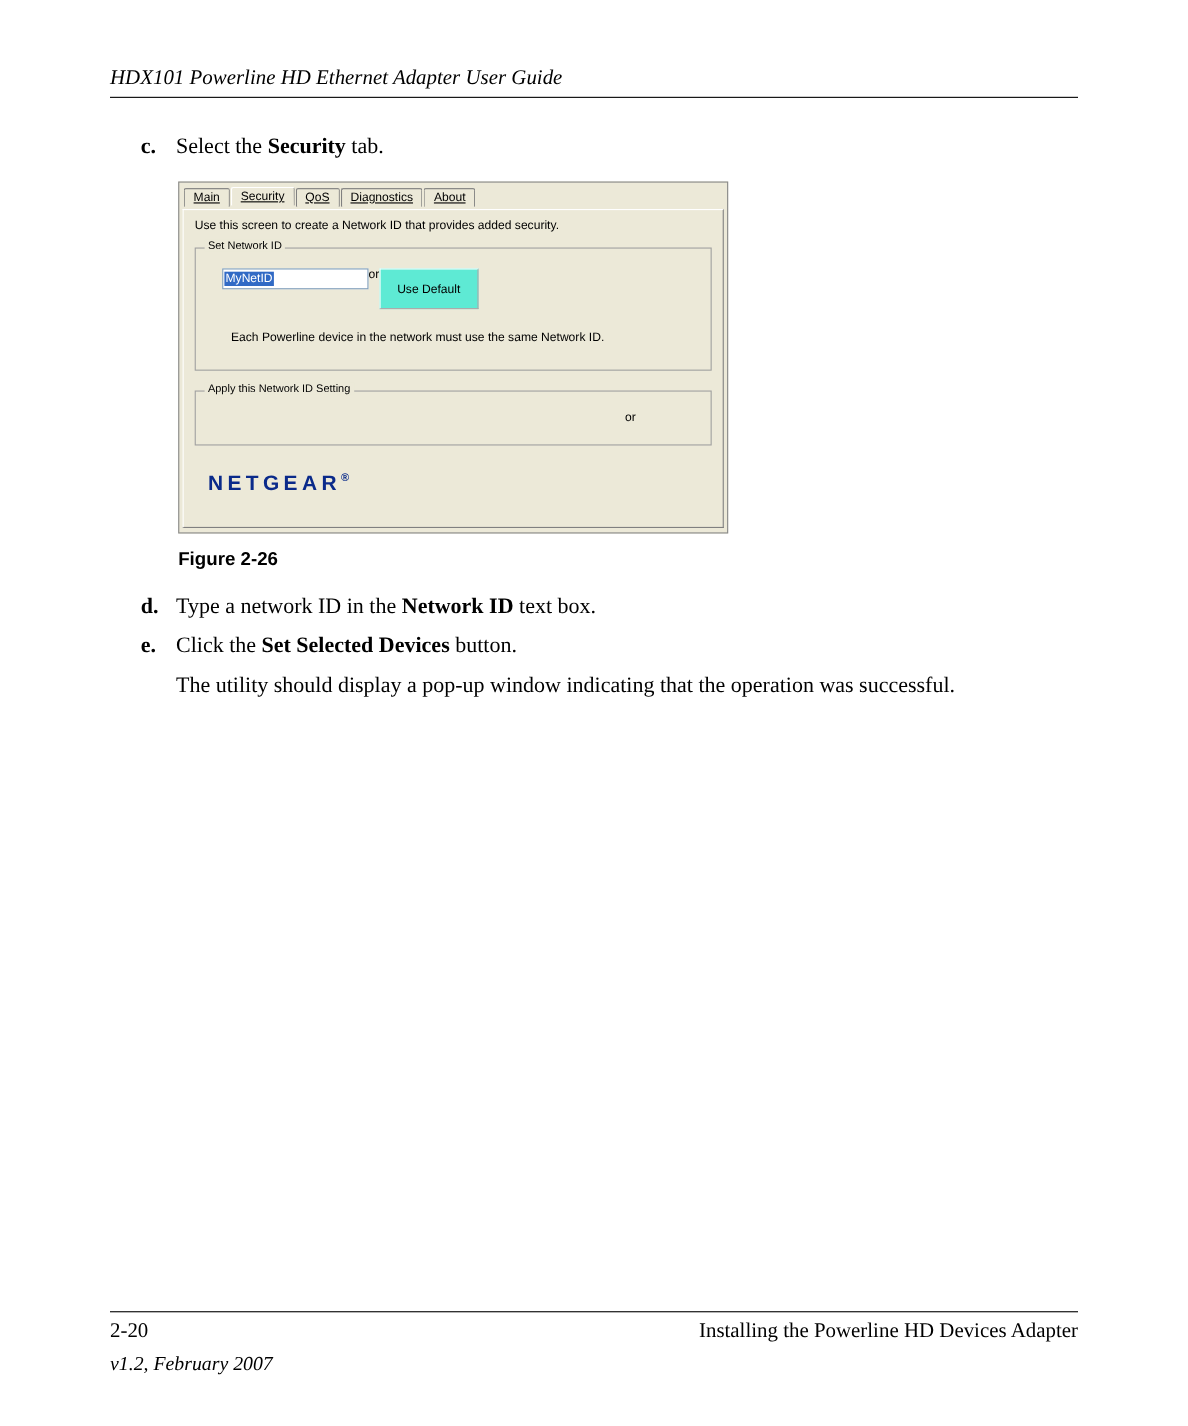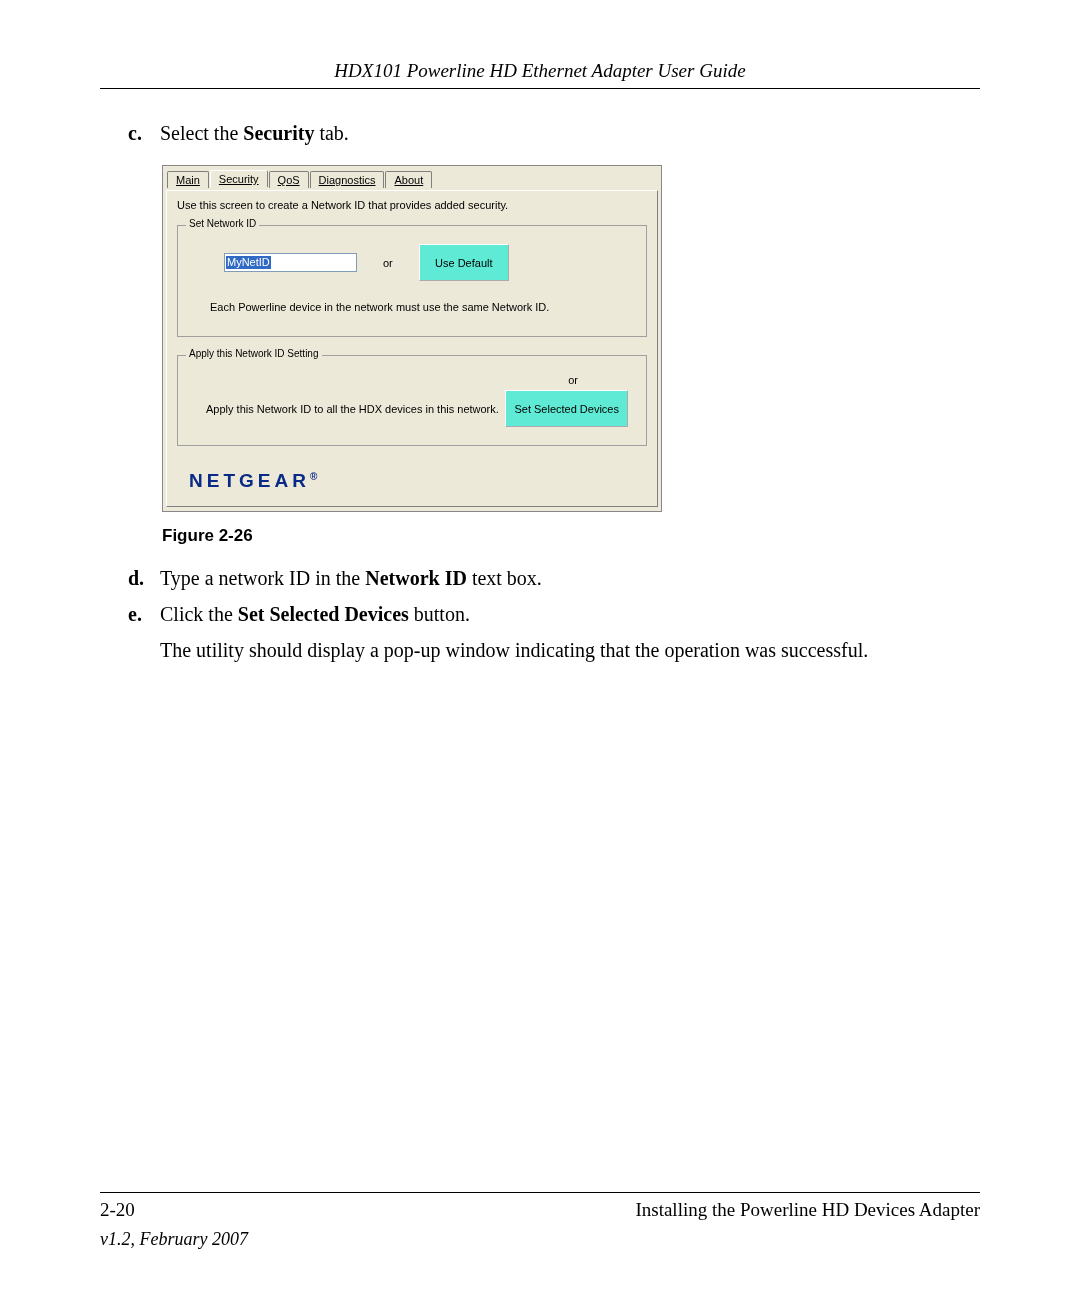--- a/index.html
+++ b/index.html
@@ -17,21 +17,20 @@
     box-sizing: border-box;
     height: 100%;
     position: relative;
   }
   .header {
     font-style: italic;
     font-size: 19px;
     border-bottom: 1.2px solid #000;
     padding-bottom: 6px;
     margin-bottom: 30px;
-    text-align: center;
   }
   .step {
     display: flex;
     margin: 8px 0 8px 28px;
     font-size: 20px;
     line-height: 1.4;
   }
   .step .letter {
     font-weight: bold;
     width: 32px;
@@ -112,24 +111,24 @@
   .group-legend {
     position: absolute;
     top: -8px;
     left: 8px;
     background: #ece9d8;
     padding: 0 3px;
     font-size: 10px;
   }
   .netid-row {
     display: flex;
-    align-items: center;
-    gap: 26px;
+    align-items: flex-start;
+    gap: 0;
     margin-bottom: 20px;
-    margin-left: 32px;
+    margin-left: 10px;
   }
   .net-input-wrap {
     background: #fff;
     border: 1px solid #7f9db9;
     width: 130px;
     height: 17px;
     display: flex;
     align-items: center;
     padding-left: 1px;
   }
@@ -242,24 +241,20 @@
             </div>
             <span class="or-text">or</span>
             <button class="winbtn">Use Default</button>
           </div>
           <div class="netid-note">Each Powerline device in the network must use the same Network ID.</div>
         </div>
 
         <div class="group">
           <div class="group-legend">Apply this Network ID Setting</div>
           <div class="apply-or">or</div>
-          <div class="apply-row">
-            <span>Apply this Network ID to all the HDX devices in this network.</span>
-            <button class="winbtn" style="min-width:122px">Set Selected Devices</button>
-          </div>
         </div>
 
         <div class="brand"><span>NETGEAR</span><sup>®</sup></div>
       </div>
     </div>
   </div>
 
   <div class="figure-caption">Figure 2-26</div>
 
   <div class="step">

